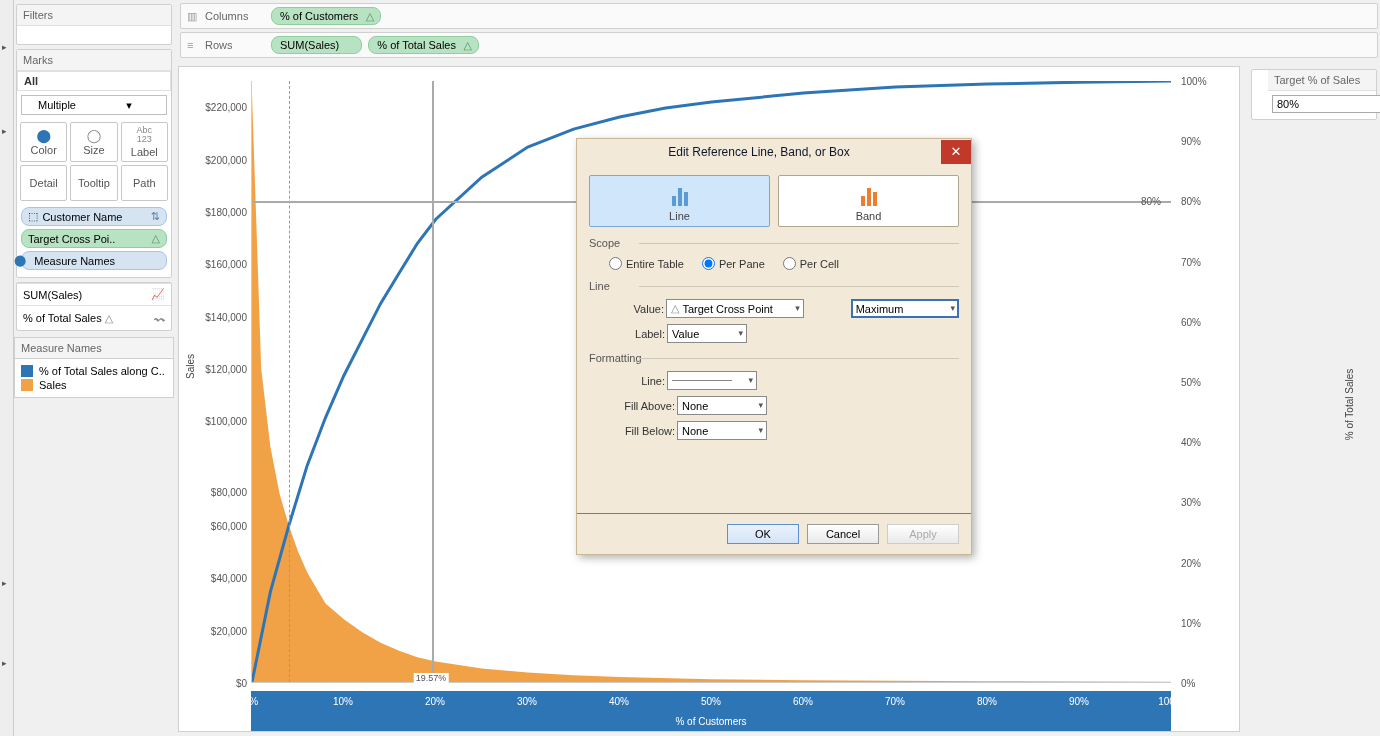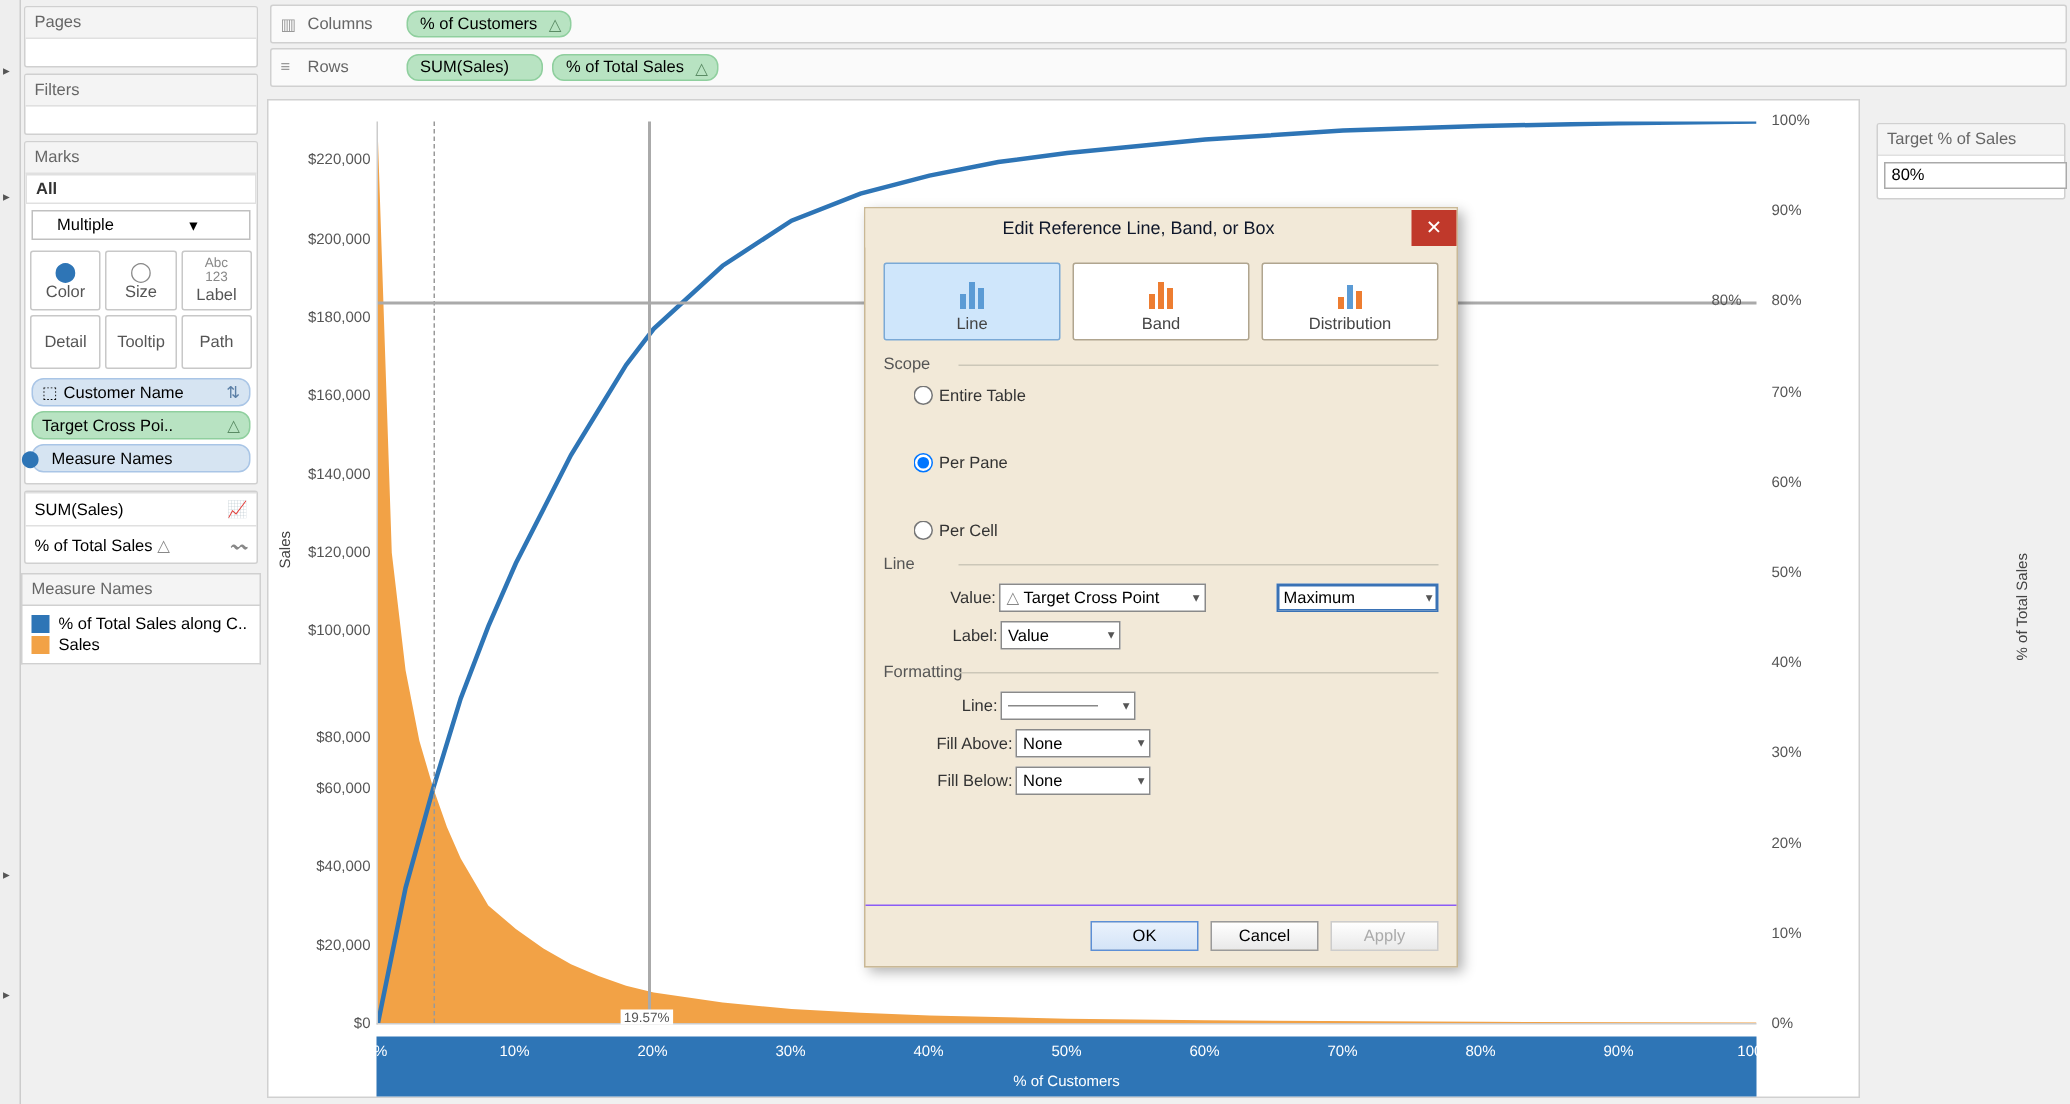--- a/index.html
+++ b/index.html
@@ -62,38 +62,38 @@
 .ref-v { position: absolute; top: 0; bottom: 0; border-left: 2px solid #aaa; }
 .ref-v-dash { position: absolute; top: 0; bottom: 0; border-left: 1px dashed #999; }
 .ref-v-label { position: absolute; font-size: 9px; color: #555; padding: 0 2px; transform: translateX(-50%); }
 .ref-80-label { position:absolute; font-size:10px; color:#555; transform:translateY(-50%);}
 
 .pareto-line { stroke: #2e75b6; stroke-width: 3; fill: none; }
 .pareto-area { fill: #f2a246; }
 
 
 .rpanel { position: absolute; right: 0; top: 66px; width: 132px; }
-.rpanel .panel-card { margin: 16px 3px; }
+.rpanel .panel-card { margin: 3px 3px; padding-left: 16px; }
 .rpanel input[type=text] { width: 122px; margin: 4px 4px 6px 4px; padding: 2px 4px; border: 1px solid #aaa; }
 
 
 .dialog { position: absolute; left: 576px; top: 138px; width: 396px; background: #f2e9d8; border: 1px solid #c9b896; box-shadow: 3px 3px 8px rgba(0,0,0,.3); }
 .dlg-title { display: flex; align-items: center; background: #f2e9d8; }
 .dlg-title .t { flex: 1; text-align: center; padding: 6px; color: #0f172a; font-size: 12px; }
 .dlg-close { width: 30px; height: 24px; background: #c0392b; color: #fff; text-align: center; line-height: 24px; font-size: 13px; }
 .dlg-body { padding: 10px 12px; }
 .dlg-tabs { display: flex; gap: 8px; margin-bottom: 10px; }
 .dlg-tab { flex: 1; background: #fff; border: 1px solid #b0a58f; border-radius: 2px; padding: 6px 0 4px; text-align: center; font-size: 11px; color: #444; display:flex; flex-direction:column; align-items:center; gap:4px;}
 .dlg-tab.active { background: #cfe6fb; border-color: #7aa9d6; }
 .dlg-tab-icon { height:24px; display:flex; align-items:flex-end; gap:2px;}
 .bar { width:4px; background:#5b9bd5;}
 .bar.o { background:#ed7d31;}
 .fieldgroup-label { color: #555; margin: 6px 0 4px 0; position: relative; }
 .fieldgroup-label::after { content: ""; position: absolute; left: 50px; right: 0; top: 50%; border-top: 1px solid #ccc7b8; }
-.radio-row { padding: 4px 0 4px 20px; display: flex; gap: 32px; color: #333; flex-direction: column; }
+.radio-row { padding: 4px 0 4px 20px; display: flex; gap: 18px; color: #333; }
 .radio-row label { display: inline-flex; align-items: center; gap: 4px; }
 .form-row { display: flex; align-items: center; gap: 2px; padding: 3px 0 3px 20px; }
 .form-row .lab { width: 56px; text-align: right; color: #333; }
 .sel { border: 1px solid #8a8a8a; background: #fff; padding: 1px 16px 1px 4px; font-size: 11px; height: 19px; position: relative; display:inline-flex; align-items:center;}
 .sel.hi { border:1px solid #3a72b5; box-shadow: 0 0 0 1px #3a72b5 inset;}
 .sel .car { position: absolute; right: 3px; top: 3px; font-size: 9px; color: #555; }
 .line-preview { display:inline-block; width:60px; border-top:1px solid #888; vertical-align:middle; margin-right:4px;}
 .dlg-footer { display: flex; justify-content: flex-end; gap: 8px; padding: 10px 12px; border-top: 1px solid #8b5cf6; margin-top: 60px;}
 .dlg-btn { min-width: 72px; padding: 3px 0; text-align: center; border: 1px solid #9a9a9a; background: linear-gradient(#fff,#e9e9e9); font-size: 11px; }
 .dlg-btn.primary { border-color: #5c8fd6; background: linear-gradient(#eaf2fc,#d4e4f7); }
@@ -103,24 +103,20 @@
 <body>
 
 <div class="left-strip">
   <span class="arrow" style="top:42px;">▸</span>
   <span class="arrow" style="top:126px;">▸</span>
   <span class="arrow" style="top:578px;">▸</span>
   <span class="arrow" style="top:658px;">▸</span>
 </div>
 
 <div class="side">
-  <div class="panel-card">
-    <div class="panel-title">Pages</div>
-    <div class="panel-body"></div>
-  </div>
 
   <div class="panel-card">
     <div class="panel-title">Filters</div>
     <div class="panel-body"></div>
   </div>
 
   <div class="panel-card" style="padding-bottom:4px;">
     <div class="panel-title">Marks</div>
     <div class="marks-all">All</div>
     <div class="mark-select">
@@ -287,28 +283,20 @@
         <span>Line</span>
       </div>
       <div class="dlg-tab">
         <div class="dlg-tab-icon">
             <span class="bar o" style="height:10px;"></span>
             <span class="bar o" style="height:18px;"></span>
             <span class="bar o" style="height:14px;"></span>
           </div>
         <span>Band</span>
       </div>
-      <div class="dlg-tab">
-        <div class="dlg-tab-icon">
-            <span class="bar o" style="height:8px;"></span>
-            <span class="bar" style="height:16px;"></span>
-            <span class="bar o" style="height:12px;"></span>
-          </div>
-        <span>Distribution</span>
-      </div>
     </div>
 
     <div class="fieldgroup-label">Scope</div>
     <div class="radio-row">
       <label>
           <input type="radio" name="sc" style="">
           <span>Entire Table</span>
         </label>
       <label>
           <input type="radio" name="sc" checked="" style="">

